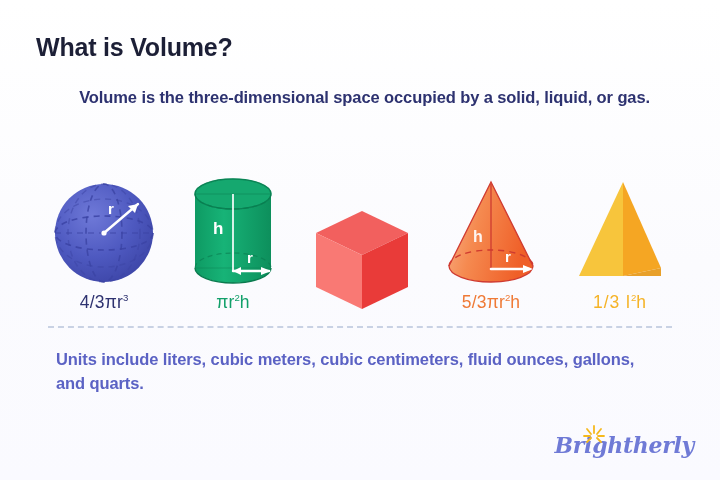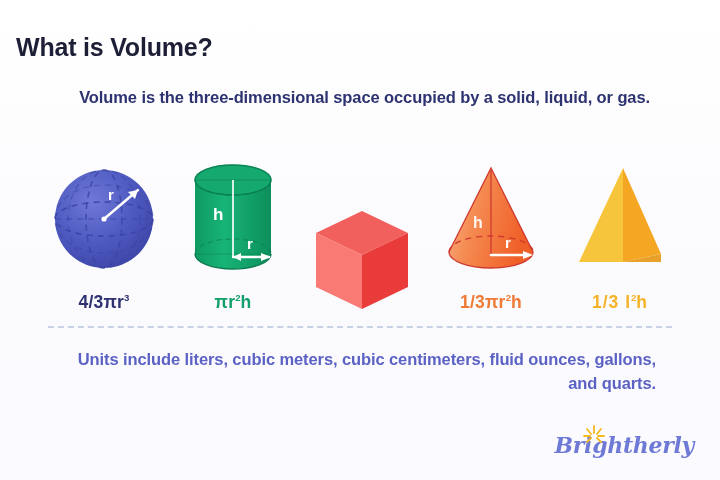--- a/index.html
+++ b/index.html
@@ -17,21 +17,21 @@
 
   .card {
     position: absolute;
     inset: 0;
     background: linear-gradient(180deg, #ffffff 0%, #fbfbfe 55%, #fafaff 100%);
   }
 
   
   .title {
     position: absolute;
-    left: 16px;
+    left: 36px;
     top: 33px;
     font-size: 25px;
     font-weight: bold;
     color: #1c1f36;
     letter-spacing: -0.2px;
   }
 
   .subtitle {
     position: absolute;
     left: 50px;
@@ -64,23 +64,23 @@
     align-items: center;
     justify-content: flex-end;
   }
   .shape-art {
     height: 112px;
     display: flex;
     align-items: flex-end;
     justify-content: center;
   }
   .formula {
-    margin-top: 20px;
+    margin-top: 6px;
     font-size: 17.5px;
-    font-weight: bold;
+    font-weight: normal;
     white-space: nowrap;
     letter-spacing: 0.2px;
     text-align: center;
   }
   .formula sup {
     font-size: 0.55em;
     vertical-align: super;
     letter-spacing: 0;
   }
   .formula.f-sphere   { color: #2e3270; }
@@ -103,21 +103,20 @@
   .footer-text {
     position: absolute;
     left: 56px;
     top: 348px;
     width: 600px;
     font-size: 16.5px;
     font-weight: bold;
     line-height: 1.45;
     color: #5b62c4;
     letter-spacing: -0.1px;
-    text-align: right;
   }
 
   
   .logo {
     position: absolute;
     right: 26px;
     bottom: 22px;
     display: flex;
     align-items: flex-end;
   }
@@ -223,21 +222,21 @@
           </defs>
           <path d="M50 6 L92 90 A42 16 0 0 1 8 90 Z" fill="url(#coneGrad)" stroke="#cf3a30" stroke-width="1.3"></path>
           <path d="M8 90 A42 16 0 0 1 92 90" fill="none" stroke="#cf3a30" stroke-width="1.4" stroke-dasharray="6 5"></path>
           <line x1="50" y1="8" x2="50" y2="92" stroke="#cf3a30" stroke-width="1.6" opacity="0.8"></line>
           <line x1="50" y1="93" x2="88" y2="93" stroke="#ffffff" stroke-width="2.6" stroke-linecap="round"></line>
           <path d="M92 93 L82 89 L82 97 Z" fill="#ffffff"></path>
           <text x="32" y="66" font-family="Liberation Sans, sans-serif" font-size="16" font-weight="bold" fill="#ffffff" opacity="0.92">h</text>
           <text x="64" y="86" font-family="Liberation Sans, sans-serif" font-size="15" font-weight="bold" fill="#ffffff">r</text>
         </svg>
       </div>
-      <div class="formula f-cone"><span>1/3πr</span><sup>2</sup><span>h</span></div>
+      <div class="formula f-cone"><span>5/3πr</span><sup>2</sup><span>h</span></div>
     </div>
 
     <div class="shape-cell">
       <div class="shape-art">
         <svg width="98" height="108" viewBox="0 0 98 108">
           <polygon points="52,4 8,98 52,98" fill="#f7c53c"></polygon>
           <polygon points="52,4 90,90 52,98" fill="#f5a623"></polygon>
           <polygon points="52,98 90,90 90,98" fill="#e8a02a"></polygon>
         </svg>
       </div>

